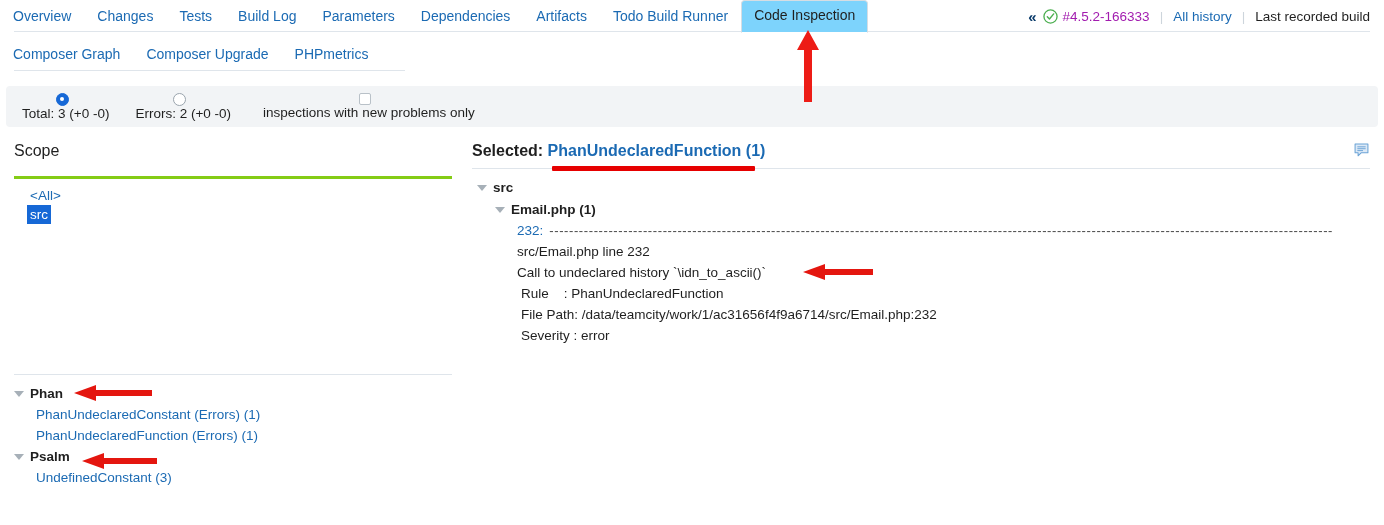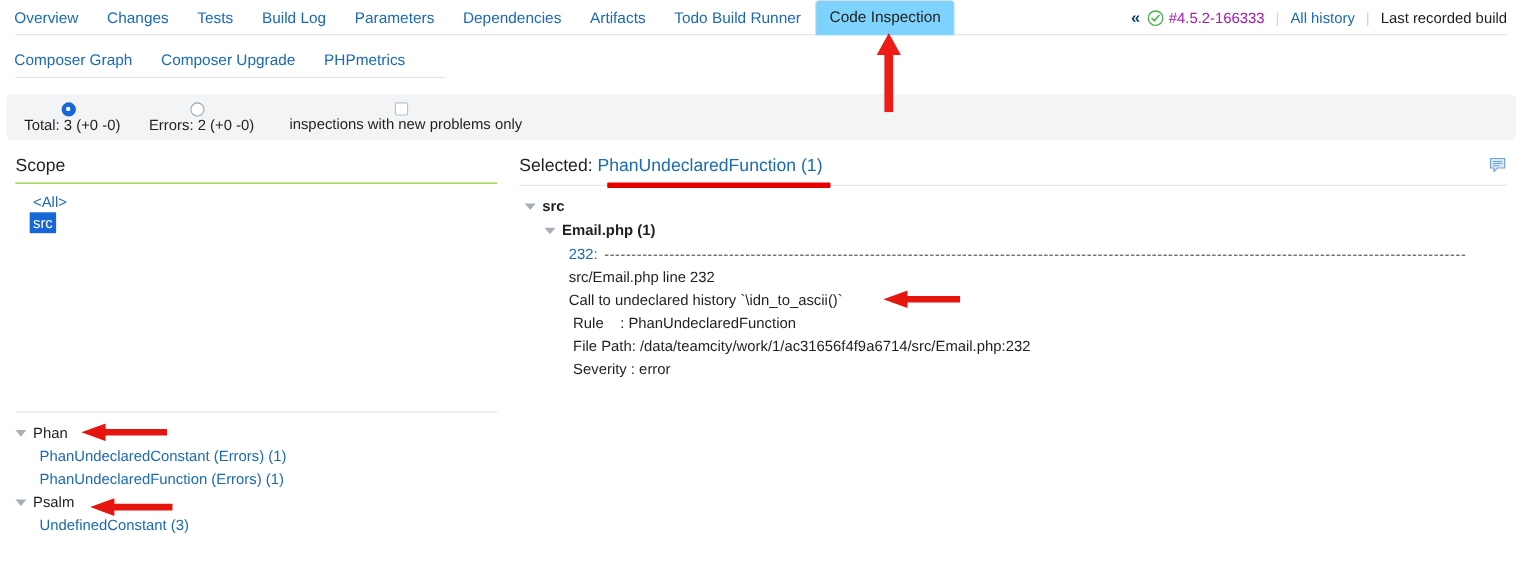--- a/index.html
+++ b/index.html
@@ -158,22 +158,22 @@
 
   
   .scope-panel {
     position: absolute;
     left: 14px; top: 142px;
     width: 438px;
   }
   .panel-head {
     font-size: 16px;
     color: #1f1f1f;
-    padding-bottom: 6px;
-    border-bottom: 1px solid #84cc16;
+    padding-bottom: 16px;
+    border-bottom: 3px solid #84cc16;
   }
   .scope-list {
     padding-top: 7px;
   }
   .scope-item {
     font-size: 13.5px;
     color: #1b6ab3;
     padding: 1px 3px;
     margin-left: 13px;
     display: inline-block;
@@ -189,21 +189,21 @@
   
   .rules-panel {
     position: absolute;
     left: 14px; top: 374px;
     width: 438px;
     border-top: 1px solid #dfe5eb;
     padding-top: 8px;
   }
   .rule-group {
     font-size: 13.5px;
-    font-weight: normal;
+    font-weight: bold;
     color: #1f1f1f;
     display: flex;
     align-items: center;
     line-height: 21px;
     cursor: pointer;
   }
   .tri {
     width: 0; height: 0;
     border-left: 5px solid transparent;
     border-right: 5px solid transparent;
@@ -225,20 +225,21 @@
     position: absolute;
     left: 472px; top: 142px;
     width: 898px;
   }
   .detail-head {
     display: flex;
     align-items: flex-start;
     justify-content: space-between;
     padding-bottom: 6px;
     border-bottom: 1px solid #dfe5eb;
+    font-weight: bold;
   }
   .detail-title {
     font-size: 16px;
     color: #1f1f1f;
     white-space: nowrap;
   }
   .detail-title .sel-name {
     color: #1b6ab3;
     cursor: pointer;
   }

